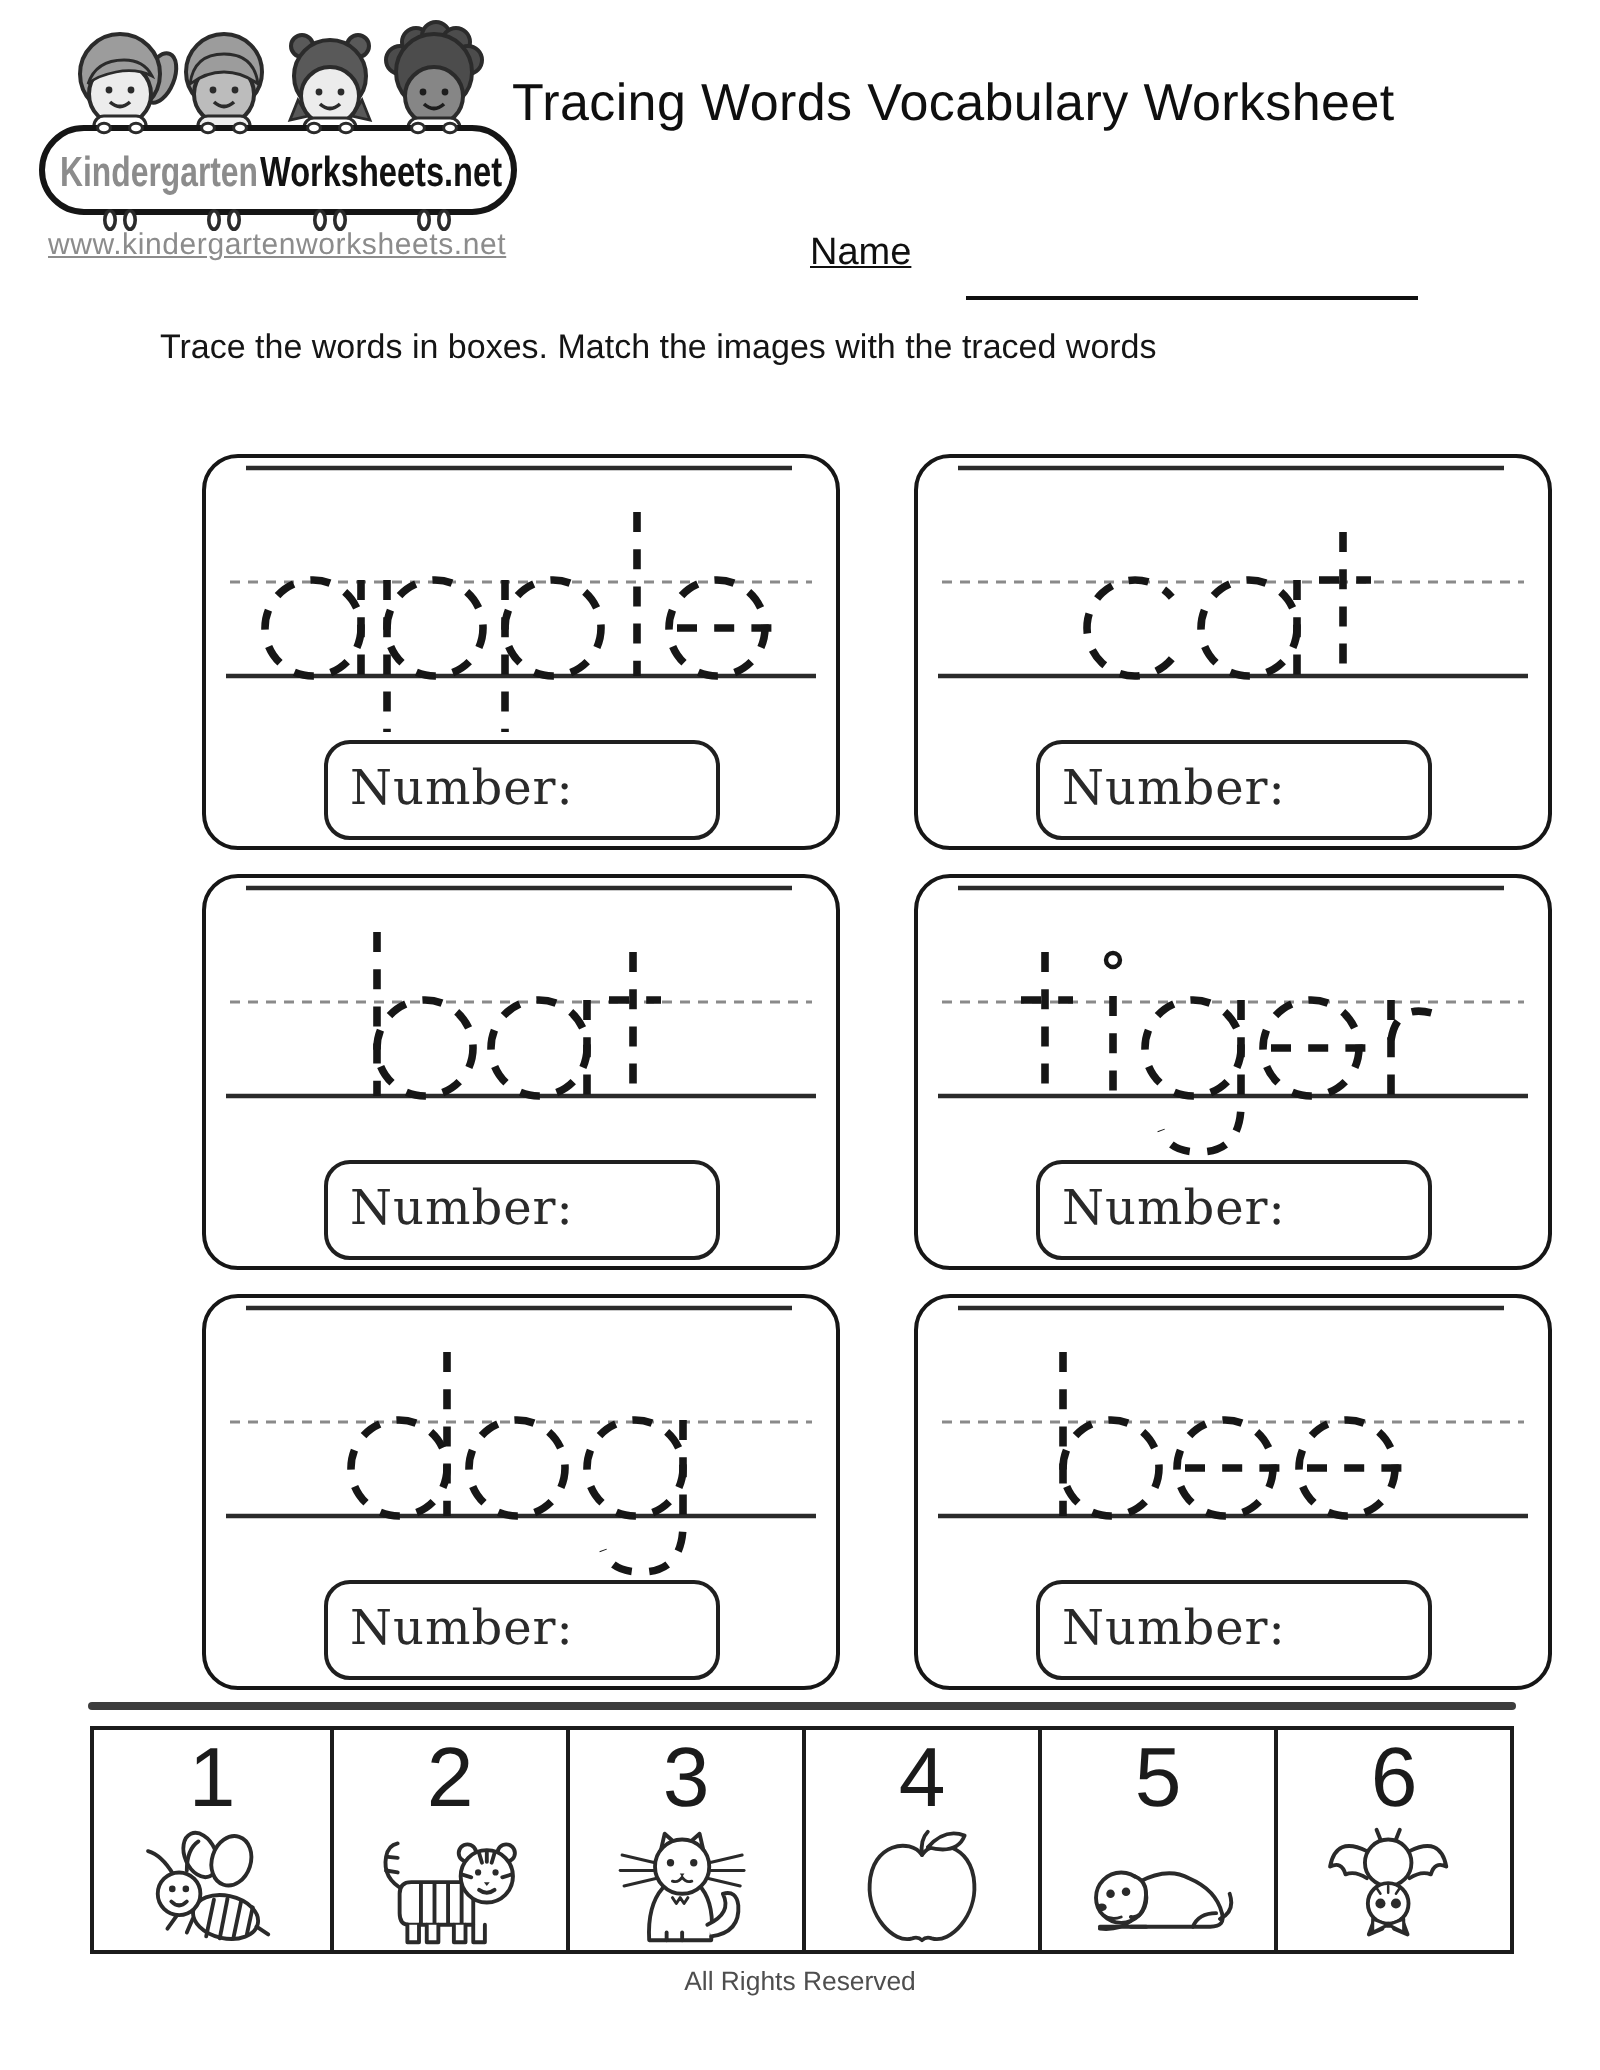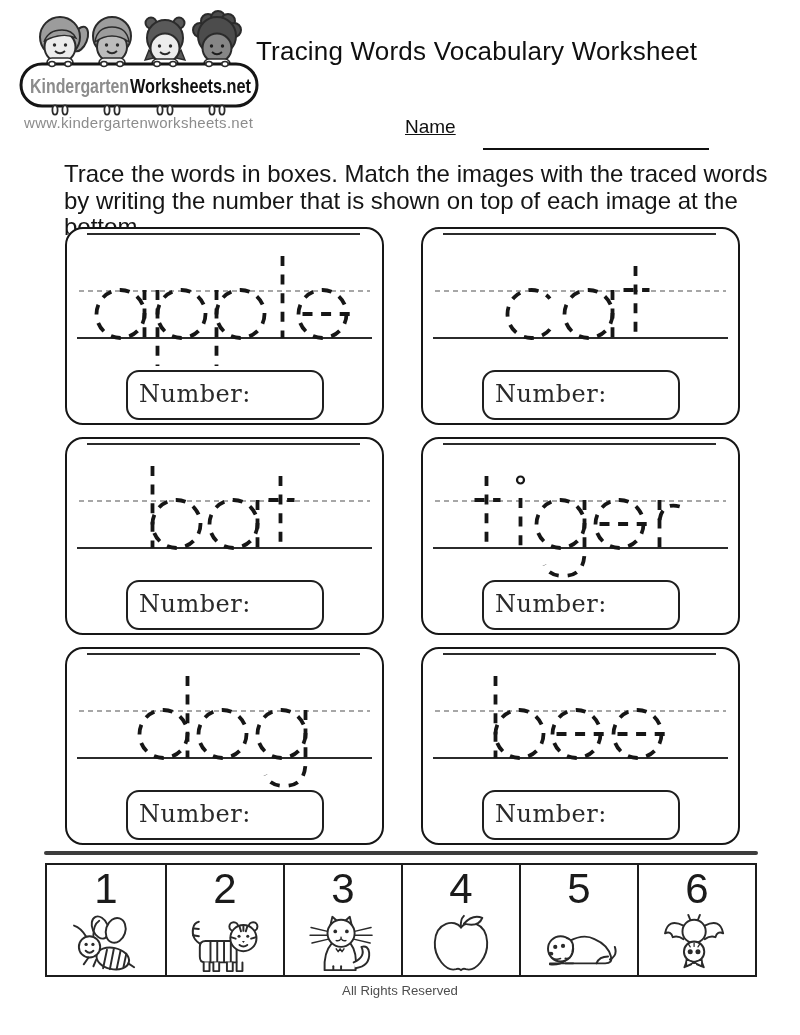--- a/index.html
+++ b/index.html
@@ -1,30 +1,30 @@
 <!DOCTYPE html>
 <html><head>
 <meta charset="utf-8">
 <style>
   html,body{margin:0;padding:0;background:#ffffff;}
   .page{position:relative;width:800px;height:1035px;background:#ffffff;overflow:hidden;
         font-family:"Liberation Sans",sans-serif;color:#161616;}
 
   
   .logo{position:absolute;left:18px;top:6px;}
-  .url{position:absolute;left:24px;top:114px;font-size:15px;letter-spacing:.3px;color:#8c8c8c;}
+  .url{position:absolute;left:24px;top:114px;font-size:15px;letter-spacing:.3px;color:#8c8c8c;text-decoration:underline;}
   .title{position:absolute;left:256px;top:36px;font-size:26px;letter-spacing:.2px;color:#0f0f0f;white-space:nowrap;}
   .nameline{position:absolute;left:405px;top:116px;font-size:19px;color:#101010;text-decoration:underline;}
   .nameunderline{position:absolute;left:78px;top:32px;width:226px;border-top:2.6px solid #101010;}
-  .instructions{position:absolute;left:64px;top:161px;font-size:24px;line-height:26.6px;color:#151515;}
+  .instructions{position:absolute;left:80px;top:161px;font-size:17px;line-height:26.6px;color:#151515;}
 
   
   .cards{position:absolute;left:65px;top:227px;display:grid;
          grid-template-columns:320px 320px;column-gap:36px;row-gap:12px;}
-  .card{position:relative;width:315px;height:194px;border:2.4px solid #161616;border-radius:18px;background:#fff;}
+  .card{position:relative;width:315px;height:194px;border:2.4px solid #161616;border-radius:18px;background:#fff;margin-left:36px;}
   .card svg.trace{position:absolute;left:0;top:0;}
   .gl-solid{stroke:#2b2b2b;stroke-width:2.2;}
   .gl-dash{stroke:#8a8a8a;stroke-width:1.4;stroke-dasharray:5 4;}
   .tl{fill:none;stroke:#161616;stroke-width:3.8;stroke-dasharray:10 8.6;stroke-linecap:butt;}
   .tl-dot{fill:none;stroke:#161616;stroke-width:2.2;}
   .numbox{position:absolute;left:59px;top:141px;width:198px;height:50px;box-sizing:border-box;
           border:2.2px solid #1f1f1f;border-radius:13px;background:#fff;}
   .numlabel{display:block;font-family:"DejaVu Serif",serif;font-size:24px;color:#2a2a2a;
             line-height:45px;padding-left:11px;letter-spacing:.5px;}
 
@@ -123,21 +123,20 @@
   <div class="url">www.kindergartenworksheets.net</div>
   <div class="title">Tracing Words Vocabulary Worksheet</div>
 
   <div class="nameline">
     <span>Name</span>
     <span class="nameunderline"></span>
   </div>
 
   <div class="instructions">
     <div>Trace the words in boxes. Match the images with the traced words</div>
-    <div>by writing the number that is shown on top of each image at the bottom.</div>
   </div>
 
   <div class="cards">
     <div class="card">
       <svg class="trace" width="315" height="194" viewBox="0 0 315 194">
           <line x1="20" y1="5" x2="293" y2="5" class="gl-solid"></line>
           <line x1="12" y1="62" x2="303" y2="62" class="gl-dash"></line>
           <line x1="10" y1="109" x2="305" y2="109" class="gl-solid"></line>
           <g transform="translate(29.5,109)">
             <circle cx="24" cy="-24" r="24" class="tl"></circle>

